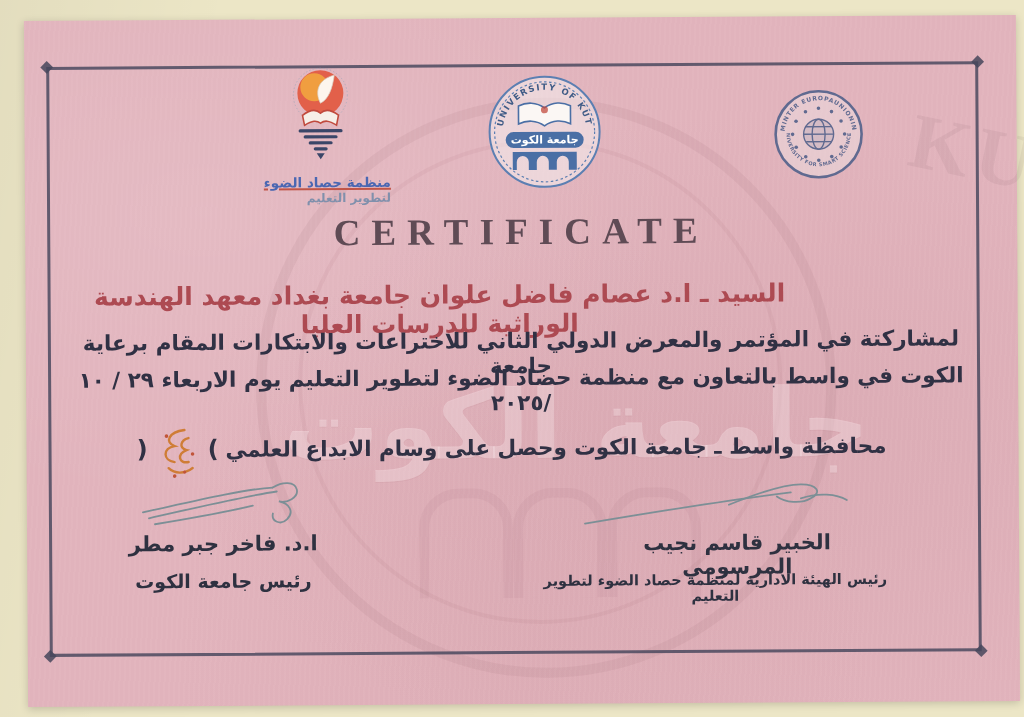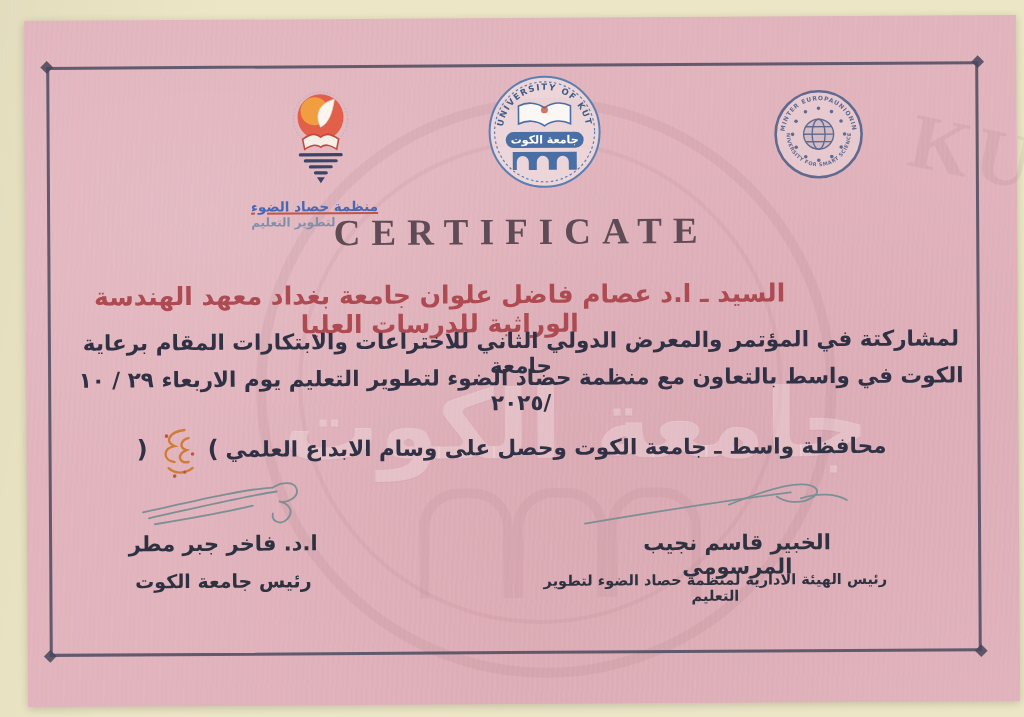--- a/index.html
+++ b/index.html
@@ -44,21 +44,21 @@
     color:rgba(90,60,70,0.07);font-size:78px;letter-spacing:6px;}
   .wm-ghost.g1{left:545px;top:40px;}
   .wm-ghost.g2{left:885px;top:92px;transform:rotate(12deg);}
   .wm-arch{width:74px;height:100px;border:10px solid rgba(145,92,102,0.07);
     border-bottom:none;border-radius:40px 40px 0 0;top:470px;}
   .wm-arch.a1{left:392px}.wm-arch.a2{left:486px}.wm-arch.a3{left:580px}
 
   
   .logo{position:absolute;z-index:2;}
   .logo-cifis{left:66px;top:72px;width:84px;height:84px;}
-  .logo-hasad{left:226px;top:68px;width:140px;height:156px;text-align:left;}
+  .logo-hasad{left:226px;top:44px;width:140px;height:156px;text-align:right;}
   .logo-kut{left:462px;top:56px;width:116px;height:116px;}
   .logo-europa{left:748px;top:72px;width:92px;height:92px;}
 
   .hasad-caption{display:block;margin-top:3px;font-size:13.5px;font-weight:bold;color:#4a67b2;
     direction:rtl;text-decoration:underline;text-decoration-color:#c05548;text-decoration-thickness:2px;}
   .hasad-sub{display:block;margin-top:1px;font-size:12px;font-weight:bold;color:#8090ac;direction:rtl;}
 
   
   .tz{position:absolute;z-index:2;}
   .title{left:0;top:192px;width:100%;text-align:center;

